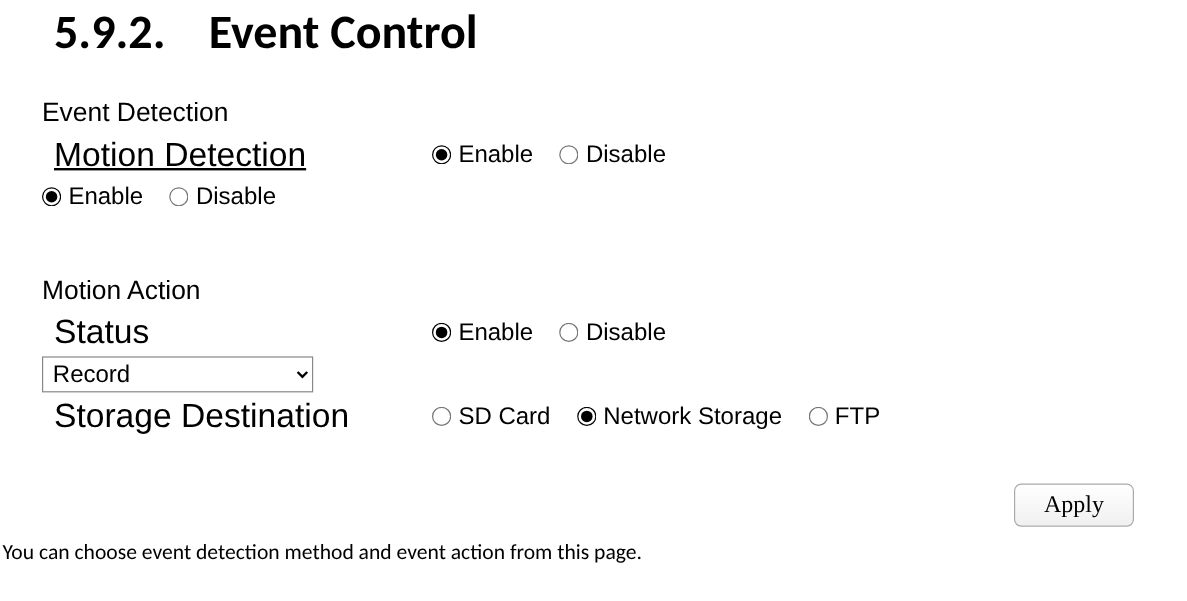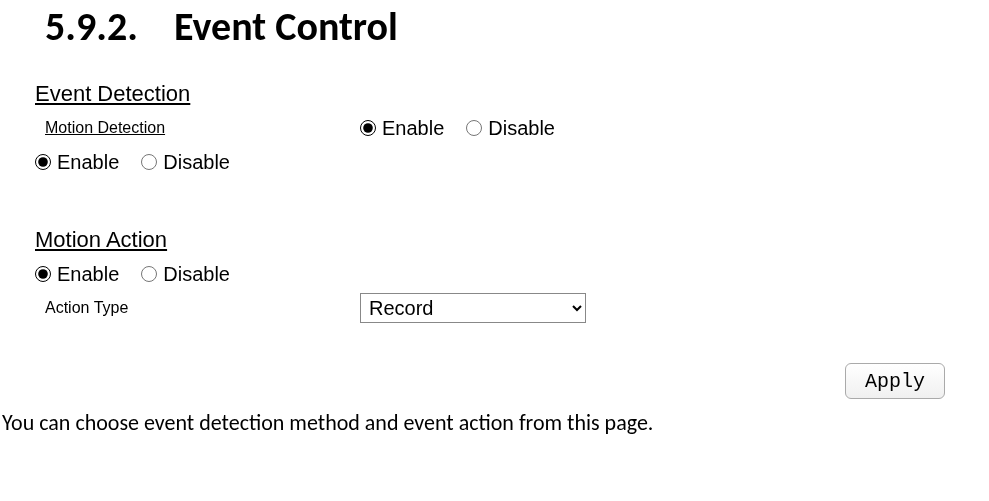--- a/index.html
+++ b/index.html
@@ -21,33 +21,32 @@
     font-weight: 700;
     margin: 2px 0 30px 45px;
   }
   .heading .num { display: inline-block; min-width: 120px; }
   .form-area {
     margin: 0 0 0 35px;
     width: 920px;
   }
   .section-title {
     font-size: 22px;
-    text-decoration: underline;
     margin: 10px 0 6px 0;
   }
   .row {
     display: flex;
     align-items: center;
     margin: 4px 0;
     min-height: 30px;
   }
   .label-col {
     width: 325px;
     padding-left: 10px;
-    font-size: 16px;
+    font-size: 28px;
     box-sizing: border-box;
   }
   .label-col.link {
     text-decoration: underline;
   }
   .opts-col {
     display: flex;
     align-items: flex-start;
     gap: 0;
     font-size: 20px;
@@ -77,33 +76,33 @@
     padding: 0 4px;
     box-sizing: border-box;
   }
   .button-row {
     display: flex;
     justify-content: flex-end;
     gap: 18px;
     margin: 40px 10px 10px 0;
   }
   button {
-    font-family: Liberation Mono, monospace;
+    font-family: Liberation Serif, serif;
     font-size: 20px;
     height: 36px;
     min-width: 100px;
     padding: 0 18px;
     border: 1px solid #aaa;
     border-radius: 6px;
     background: linear-gradient(#ffffff, #f0f0f0);
     cursor: pointer;
   }
   .footer-text {
     font-family: Calibri, Arial, sans-serif;
-    font-size: 22px;
+    font-size: 18px;
     margin: 10px 0 0 2px;
   }
   .spacer { height: 36px; }
 </style>
 </head>
 <body>
 <div class="page">
 
   <h1 class="heading">
     <span class="num">5.9.2.</span>
@@ -139,43 +138,60 @@
           <span>Disable</span>
         </label>
       </div>
     </div>
 
     <div class="spacer"></div>
 
     <div class="section-title">Motion Action</div>
 
     <div class="row">
+      <div class="label-col">Status</div>
       <div class="opts-col">
         <label class="radio-opt">
           <input type="radio" name="status" checked="" style="">
           <span>Enable</span>
         </label>
         <label class="radio-opt">
           <input type="radio" name="status" style="">
           <span>Disable</span>
         </label>
       </div>
     </div>
 
     <div class="row">
-      <div class="label-col">Action Type</div>
       <div class="opts-col">
         <div class="select-wrap">
           <select>
             <option>Record</option>
           </select>
         </div>
       </div>
     </div>
 
+    <div class="row">
+      <div class="label-col">Storage Destination</div>
+      <div class="opts-col">
+        <label class="radio-opt">
+          <input type="radio" name="storage" style="">
+          <span>SD Card</span>
+        </label>
+        <label class="radio-opt">
+          <input type="radio" name="storage" checked="" style="">
+          <span>Network Storage</span>
+        </label>
+        <label class="radio-opt">
+          <input type="radio" name="storage" style="">
+          <span>FTP</span>
+        </label>
+      </div>
+    </div>
 
     <div class="button-row">
       <button>Apply</button>
     </div>
   </div>
 
   <div class="footer-text">You can choose event detection method and event action from this page.</div>
 </div>
 
 </body></html>

